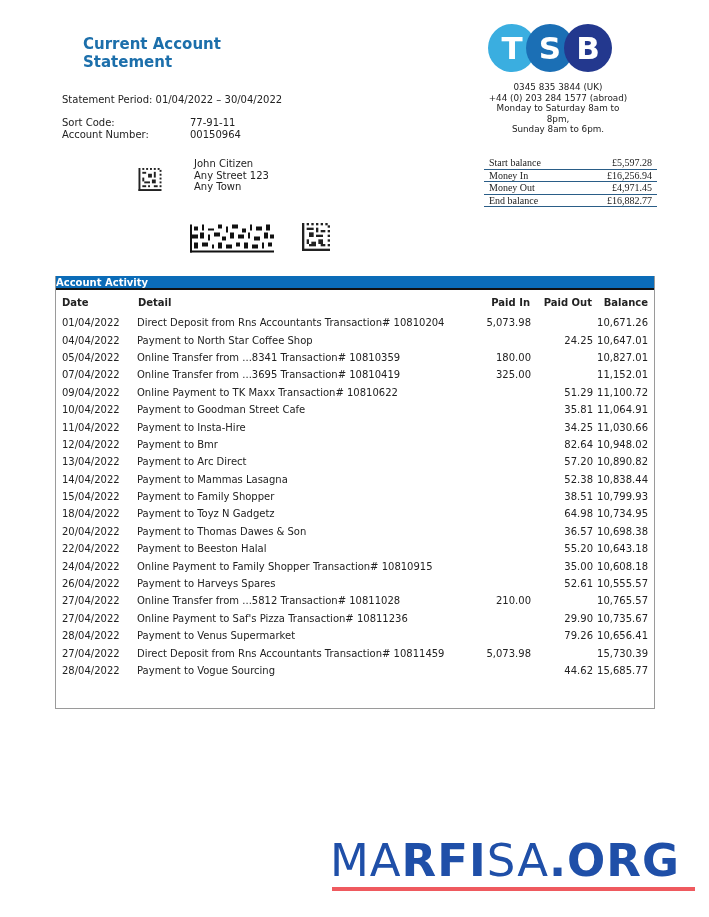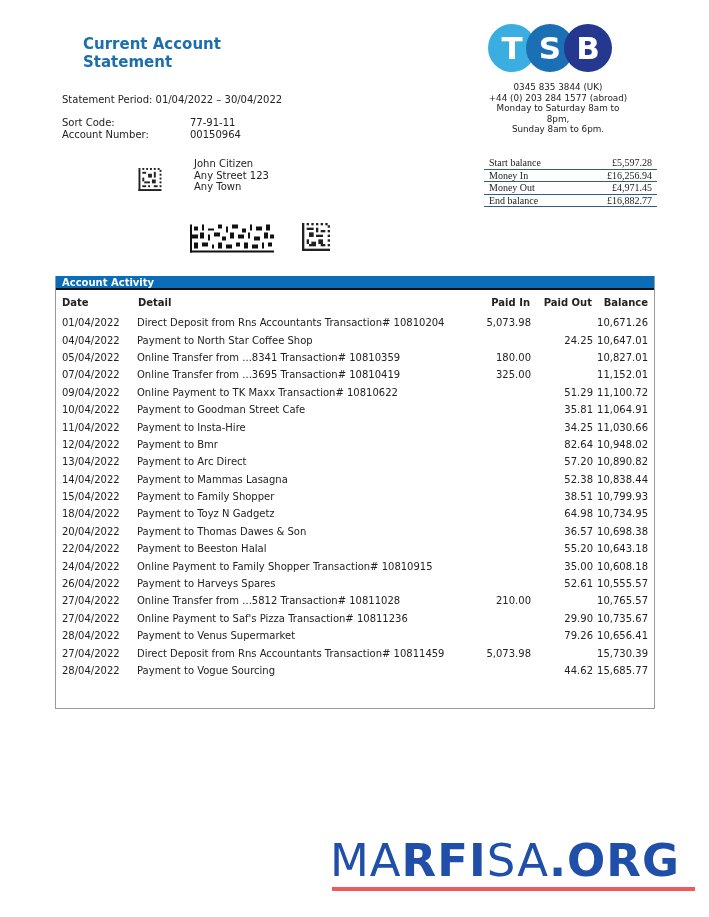--- a/index.html
+++ b/index.html
@@ -29,21 +29,21 @@
       height: 11.5px; line-height: 11.5px; border-bottom: 1px solid #2a5d87; font-family: Liberation Serif, serif;
     }
     .summary-row:first-child { }
     .code { background: #fff; }
     .panel {
       left: 55px; top: 276px; width: 600px; height: 433px;
       border: 1px solid #9a9a9a; border-top: none; box-sizing: border-box;
     }
     .panel-header {
       height: 12px; background: #0b6cb8; color: #fff; font-weight: bold;
-      font-size: 10px; line-height: 13px; padding-left: 6px; border-bottom: 2px solid #111;
+      font-size: 10px; line-height: 13px; border-bottom: 2px solid #111;
     }
     table { border-collapse: collapse; width: 100%; font-size: 10px; }
     th { font-weight: bold; text-align: left; height: 22px; vertical-align: middle; }
     td { height: 17.4px; padding: 0; white-space: nowrap; }
     .c-date { padding-left: 6px; width: 74px; }
     .c-detail { width: 320px; }
     .c-in { width: 70px; text-align: right; }
     .c-out { width: 60px; text-align: right; }
     .c-bal { text-align: right; padding-right: 6px; margin-top: 19px; }
     .watermark {

